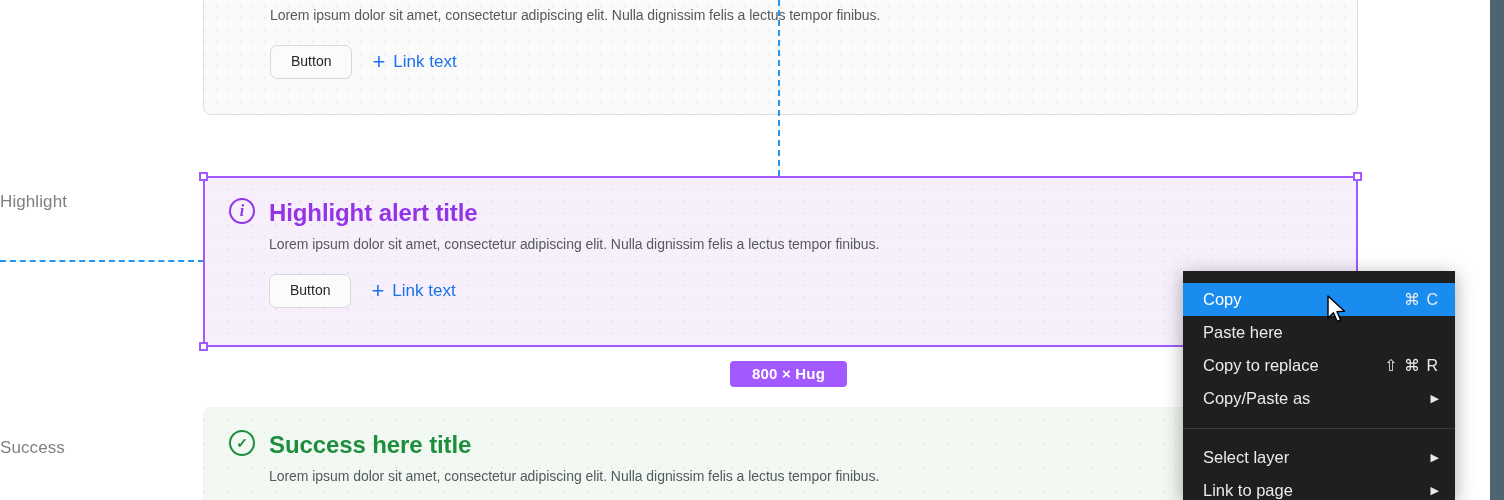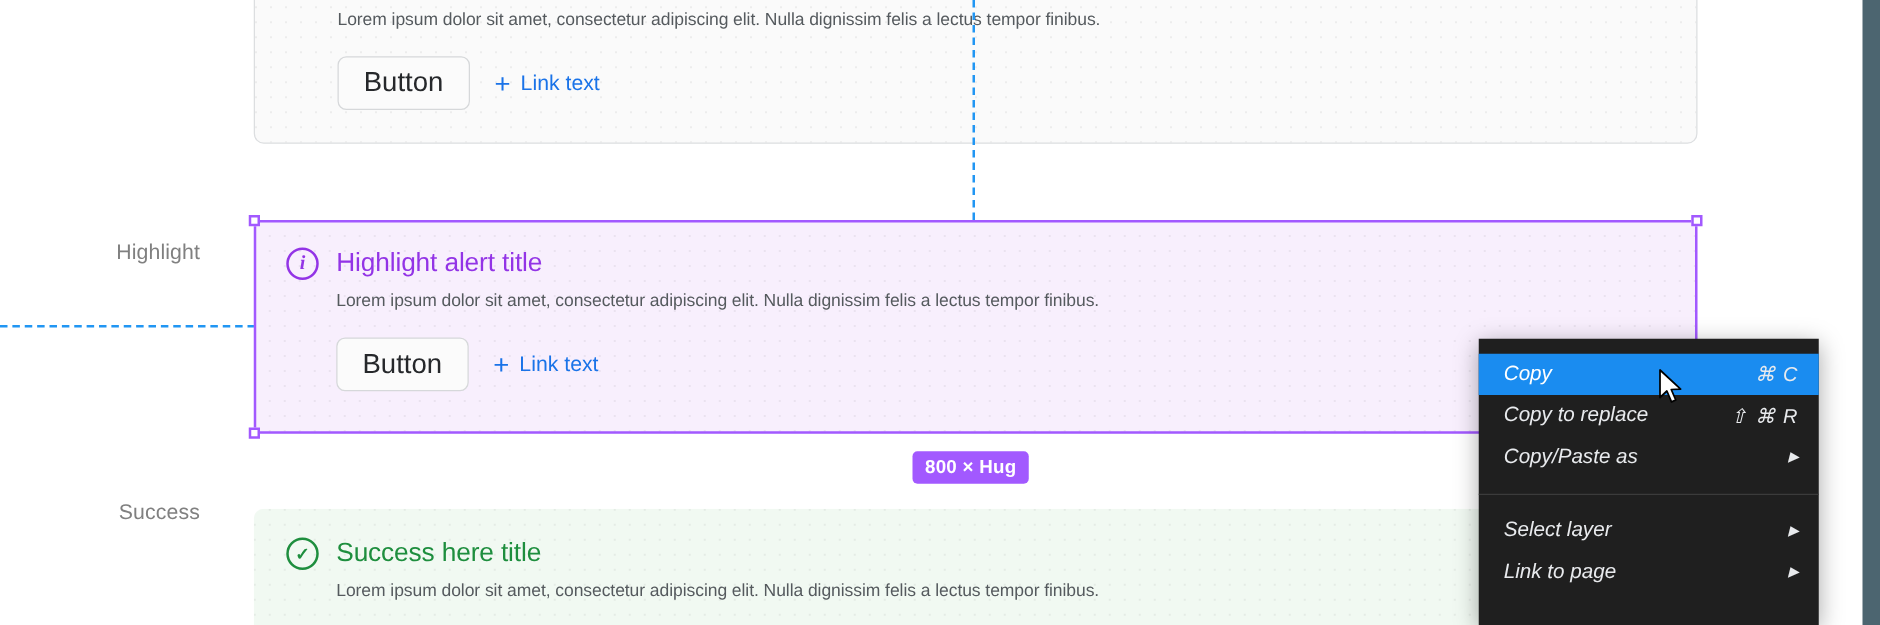--- a/index.html
+++ b/index.html
@@ -16,26 +16,26 @@
     position: absolute; top: 0; right: 0; width: 14px; height: 500px;
     background: #4c6570;
   }
 
   
   .section-label {
     position: absolute;
     font-size: 17px;
     color: #808080;
     letter-spacing: .1px;
-    text-align: right;
+    text-align: left;
     width: 160px;
     left: 0;
   }
   #label-highlight { top: 192px; }
-  #label-success  { top: 400px; padding-left: 15px; }
+  #label-success  { top: 438px; }
 
   
   .guide-v {
     position: absolute; left: 778px; top: 0; width: 0; height: 176px;
     border-left: 2px dashed #2196f3;
   }
   .guide-h {
     position: absolute; left: 0; top: 260px; width: 204px; height: 0;
     border-top: 2px dashed #2196f3;
   }
@@ -54,31 +54,31 @@
 
   .alert-icon {
     position: absolute; left: 26px; width: 26px; height: 26px;
     border-radius: 50%; border: 2px solid currentColor;
     display: flex; align-items: center; justify-content: center;
     font-size: 16px; font-weight: bold; font-style: italic;
     font-family: "Liberation Serif", serif;
     line-height: 1;
   }
   .alert-title {
-    font-size: 21px; font-weight: normal; letter-spacing: -.1px;
+    font-size: 24px; font-weight: bold; letter-spacing: -.1px;
   }
   .alert-body {
     font-size: 14px; color: #555a5e; white-space: nowrap;
     letter-spacing: -.05px;
   }
   .alert-actions { display: flex; align-items: center; gap: 20px; }
 
   .btn {
     font-family: "Liberation Sans", sans-serif;
-    font-size: 22px; color: #26282b;
+    font-size: 14px; color: #26282b;
     background: #fbfbfb;
     border: 1px solid #d6d8da;
     border-radius: 7px;
     padding: 8px 20px 9px;
     line-height: 1.1;
     cursor: pointer;
   }
   .link {
     display: flex; align-items: center; gap: 8px;
     color: #1a73e8; font-size: 17px; cursor: pointer;
@@ -117,21 +117,21 @@
   }
   .handle.tl { left: -6px;  top: -6px; }
   .handle.tr { right: -6px; top: -6px; }
   .handle.bl { left: -6px;  bottom: -6px; }
   .handle.br { right: -6px; bottom: -6px; }
 
   .size-badge {
     position: absolute; left: 730px; top: 361px;
     background: #a259ff; color: #fff;
     font-size: 15px; font-weight: bold;
-    padding: 4px 10px 5px; border-radius: 4px;
+    padding: 4px 22px 5px; border-radius: 4px;
     letter-spacing: .2px;
   }
 
   
   #card-success {
     top: 407px; height: 160px;
     background-color: #f1f9f2;
   }
   #card-success .alert-inner { padding-top: 24px; }
   #card-success .alert-title { color: #1e8e3e; margin-bottom: 9px; }
@@ -145,21 +145,21 @@
     position: absolute; left: 1183px; top: 271px;
     width: 272px; height: 229px;
     background: #1f1f1f;
     padding: 12px 0 0;
     box-shadow: 0 4px 18px rgba(0,0,0,.35);
   }
   .menu-item {
     display: flex; align-items: center;
     height: 33px; padding: 0 16px 0 20px;
     color: #e8eaed; font-size: 16.5px;
-    cursor: default; white-space: nowrap; font-style: italic;
+    cursor: default; white-space: nowrap;
   }
   .menu-item.selected { background: #1a8cf0; color: #fff; }
   .menu-item .mi-label { flex: 1; }
   .menu-item .mi-shortcut { color: #e8eaed; font-size: 16px; letter-spacing: 1px; }
   .menu-item .mi-arrow { font-size: 11px; color: #e8eaed; }
   .menu-divider { height: 1px; background: #3b3b3b; margin: 13px 0 12px; }
 
   
   #cursor {
     position: absolute; left: 1327px; top: 295px;
@@ -220,20 +220,24 @@
       <div class="alert-body">Lorem ipsum dolor sit amet, consectetur adipiscing elit. Nulla dignissim felis a lectus tempor finibus.</div>
     </div>
   </div>
 
   <div id="context-menu">
     <div class="menu-item selected">
       <span class="mi-label">Copy</span>
       <span class="mi-shortcut">⌘ C</span>
     </div>
     <div class="menu-item">
+      <span class="mi-label">Paste here</span>
+      <span class="mi-shortcut"></span>
+    </div>
+    <div class="menu-item">
       <span class="mi-label">Copy to replace</span>
       <span class="mi-shortcut">⇧ ⌘ R</span>
     </div>
     <div class="menu-item">
       <span class="mi-label">Copy/Paste as</span>
       <span class="mi-arrow">▶</span>
     </div>
     <div class="menu-divider"></div>
     <div class="menu-item">
       <span class="mi-label">Select layer</span>

